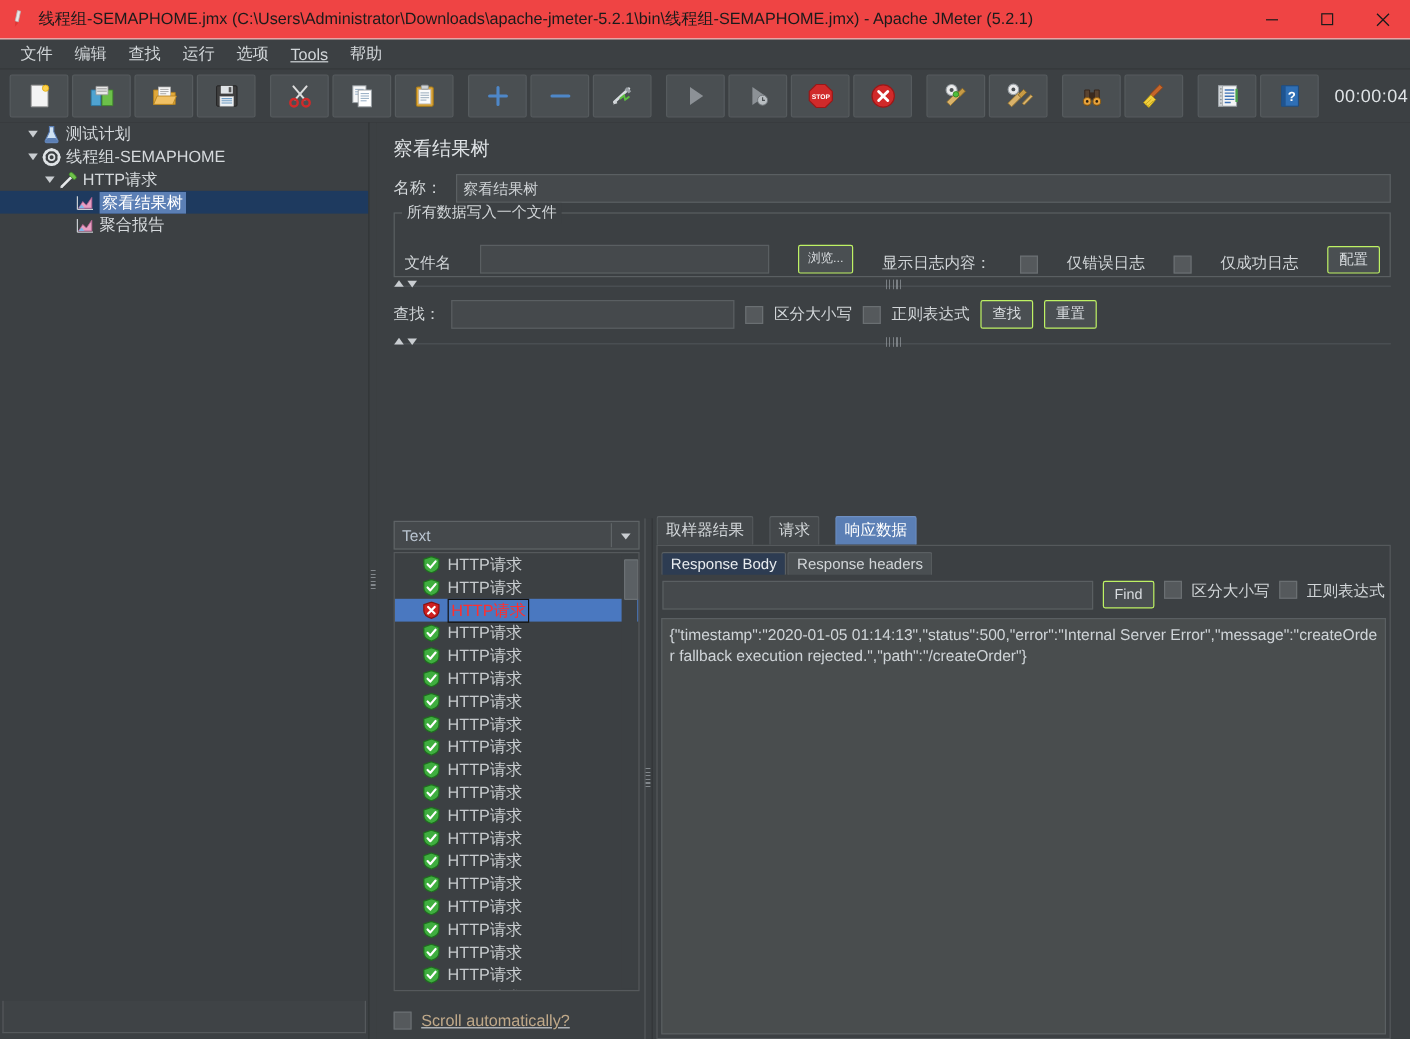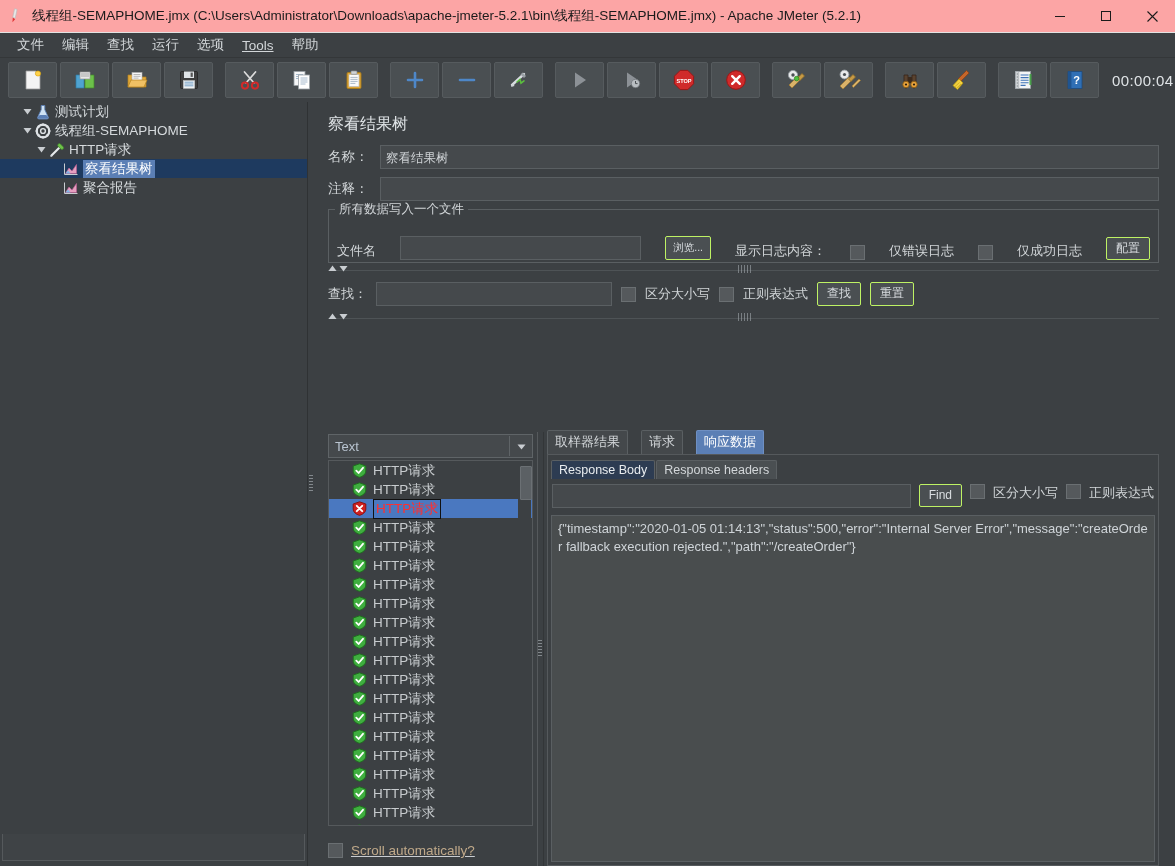--- a/index.html
+++ b/index.html
@@ -6,21 +6,21 @@
   body{
     width:1175px;height:866px;overflow:hidden;
     font-family:"Liberation Sans","DejaVu Sans",sans-serif;
     font-size:13px;color:#c9cdd1;
     -webkit-font-smoothing:none;
   }
   
   #app{position:relative;width:1175px;height:866px;background:#3c4043;}
 
   
-  .titlebar{height:32px;background:#fca5a5;display:flex;align-items:center;
+  .titlebar{height:32px;background:#ef4444;display:flex;align-items:center;
             border-bottom:1px solid #e3e3e3;}
   .titlebar .tb-icon{width:30px;height:32px;display:flex;align-items:center;justify-content:center;}
   .tb-icon svg{display:block;}
   .titlebar .tb-text{flex:1;color:#1b1b1b;font-size:13.5px;white-space:nowrap;overflow:hidden;
                      text-overflow:clip;padding-left:2px;}
   .winbtns{display:flex;height:32px;}
   .winbtn{width:46px;height:32px;display:flex;align-items:center;justify-content:center;}
   .winbtn svg{display:block;}
 
   
@@ -454,24 +454,20 @@
 
     <div class="mainpanel">
 
       <div class="ptitle">察看结果树</div>
 
       <div class="frow">
         <div class="flabel">名称：</div>
         <div class="tinput">察看结果树</div>
       </div>
 
-      <div class="frow">
-        <div class="flabel">注释：</div>
-        <div class="tinput"></div>
-      </div>
 
       <div class="groupbox">
         <div class="legend">所有数据写入一个文件</div>
         <div class="gbrow">
           <div class="gblabel">文件名</div>
           <div class="tinput" style="flex:1;max-width:383px;"></div>
           <div class="btn sm">浏览...</div>
           <div class="gblabel">显示日志内容：</div>
           <span class="cbx"></span>
           <div class="gblabel">仅错误日志</div>

